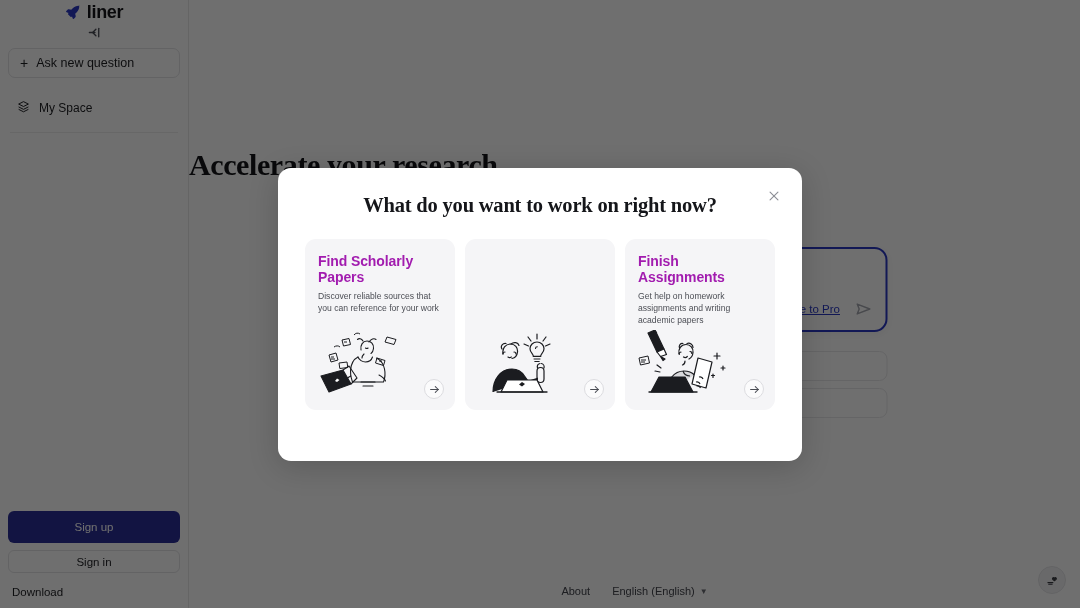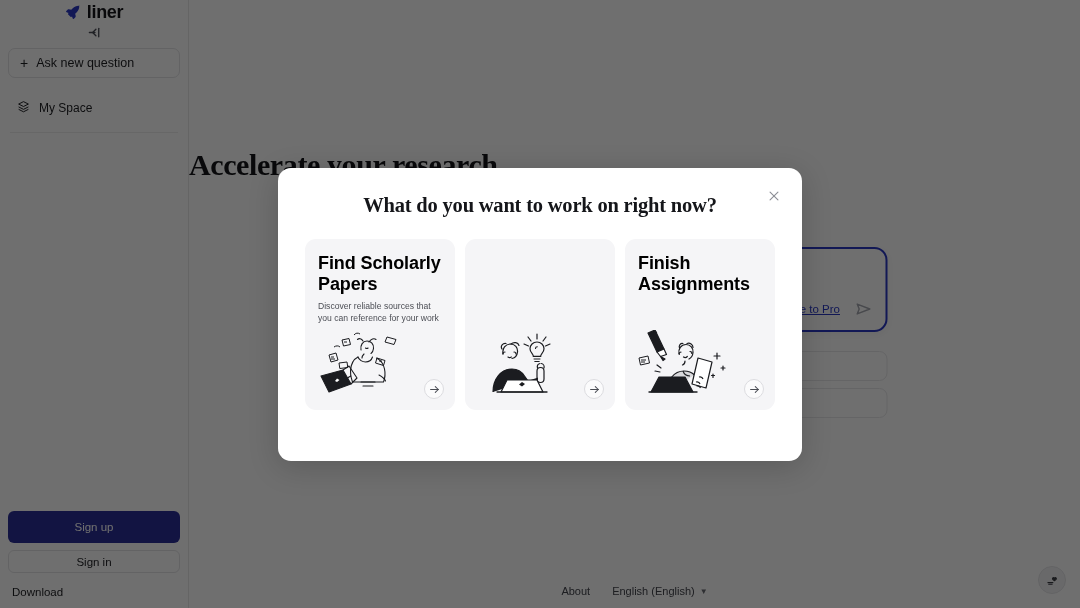--- a/index.html
+++ b/index.html
@@ -288,23 +288,23 @@
   .card {
     width: 150px;
     height: 171px;
     background: #f5f5f7;
     border-radius: 11px;
     padding: 14px 13px 0 13px;
     position: relative;
     cursor: pointer;
   }
   .card-title {
-    font-size: 18px;
+    font-size: 14px;
     font-weight: bold;
-    color: #000000;
+    color: #a21caf;
     letter-spacing: -0.1px;
     margin-bottom: 6px;
   }
   .card-desc {
     font-size: 8.6px;
     line-height: 1.38;
     color: #4c4e55;
   }
   .card-illus {
     position: absolute;
@@ -506,20 +506,21 @@
       <div class="card-arrow">
         <svg viewBox="0 0 14 14" width="11" height="11" fill="none" stroke="currentColor" stroke-width="1.3" stroke-linecap="round" stroke-linejoin="round">
           <path d="M2 7h10"></path>
             <path d="M8 3.2 11.8 7 8 10.8"></path>
         </svg>
       </div>
     </div>
 
     <div class="card">
       <div class="card-title">Finish Assignments</div>
+      <div class="card-desc">Get help on homework assignments and writing academic papers</div>
       <div class="card-illus">
         <svg viewBox="0 0 92 68" width="92" height="68">
           <g stroke="#1b1c20" stroke-width="1.2" stroke-linejoin="round">
             <path d="M11 3l7-3 9 19-7 3z" fill="#1b1c20"></path>
             <path d="M20 22l7-3 2.5 5.5-6 2z" fill="#ffffff"></path>
             <path d="M23.5 26.5l2.5 4 2-1.5z" fill="#1b1c20"></path>
             <path d="M13 5l7-3" fill="none"></path>
           </g>
           <g fill="none" stroke="#1b1c20" stroke-width="1" stroke-linejoin="round">
             <path d="M2 28l9-2 1.5 7-9 2z"></path>

